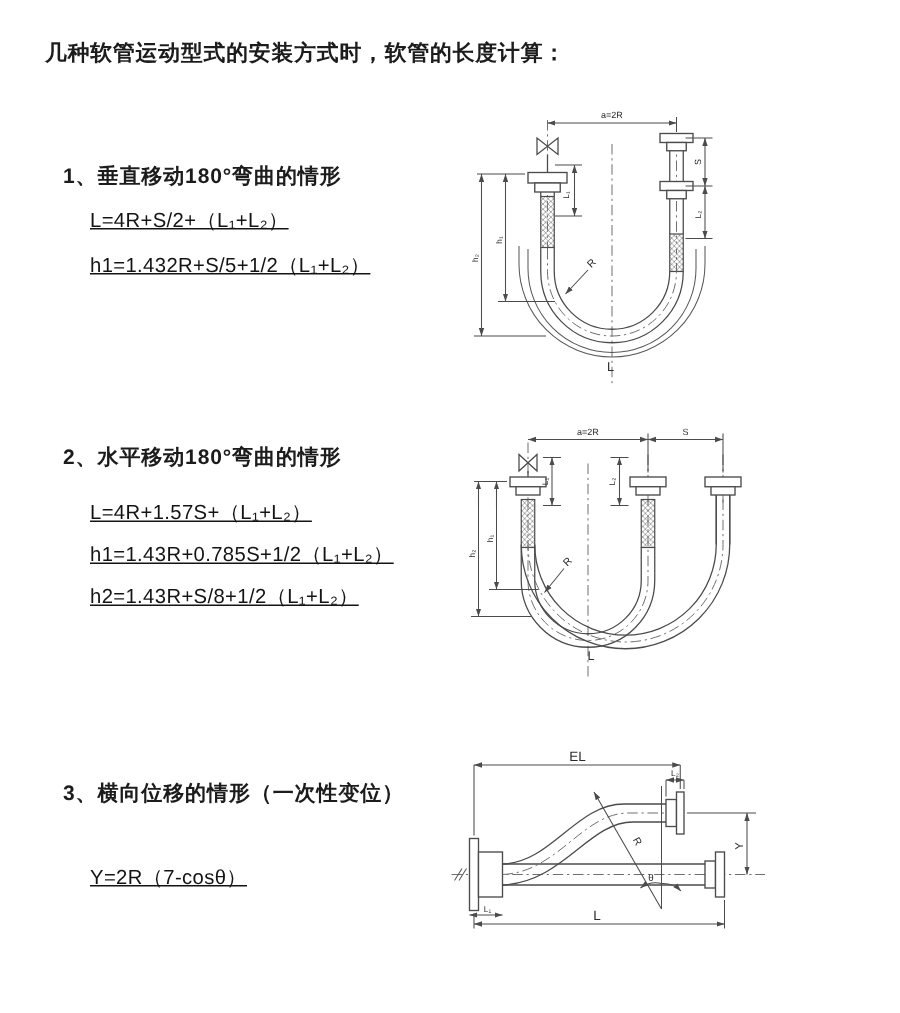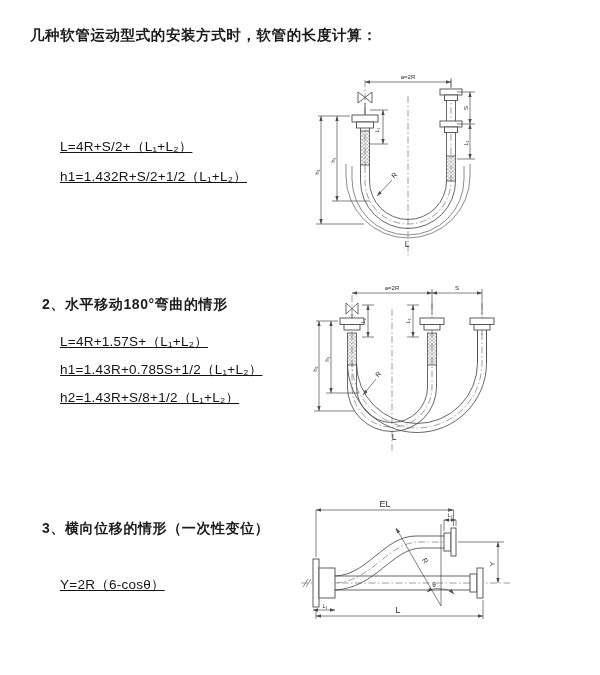--- a/index.html
+++ b/index.html
@@ -17,30 +17,31 @@
   .hatchrect{fill:url(#hatch);stroke:#4b4b4b;stroke-width:.8;}
   .lbl{fill:#2b2b2b;font-family:"Liberation Sans","DejaVu Sans",sans-serif;}
 </style>
 </head>
 <body>
 
 <div class="page">
 
   <div class="title">几种软管运动型式的安装方式时，软管的长度计算：</div>
 
+  <div class="heading" style="top:109px">1、垂直移动180°弯曲的情形</div>
   <div class="formula" style="top:138px">L=4R+S/2+（L₁+L₂）</div>
-  <div class="formula" style="top:168px">h1=1.432R+S/2+1/2（L₁+L₂）</div>
+  <div class="formula" style="top:168px">h1=1.432R+S/5+1/2（L₁+L₂）</div>
 
   <div class="heading" style="top:296px">2、水平移动180°弯曲的情形</div>
   <div class="formula" style="top:333px">L=4R+1.57S+（L₁+L₂）</div>
   <div class="formula" style="top:361px">h1=1.43R+0.785S+1/2（L₁+L₂）</div>
   <div class="formula" style="top:389px">h2=1.43R+S/8+1/2（L₁+L₂）</div>
 
   <div class="heading" style="top:520px">3、横向位移的情形（一次性变位）</div>
-  <div class="formula" style="top:576px">Y=2R（6-cosθ）</div>
+  <div class="formula" style="top:576px">Y=2R（7-cosθ）</div>
 
   <svg class="diag" style="left:306px;top:66px" width="285" height="195" viewBox="0 0 285 195">
     <defs>
       <marker id="ma" viewBox="0 0 10 10" refX="9.5" refY="5" markerWidth="8" markerHeight="8" orient="auto-start-reverse">
         <path d="M0,1.8 L9.5,5 L0,8.2 Z" fill="#4b4b4b"></path>
       </marker>
       <pattern id="hatch" width="3.5" height="3.5" patternUnits="userSpaceOnUse">
         <path d="M0,3.5 L3.5,0 M0,0 L3.5,3.5" stroke="#8d8d8d" stroke-width="0.5"></path>
       </pattern>
     </defs>

